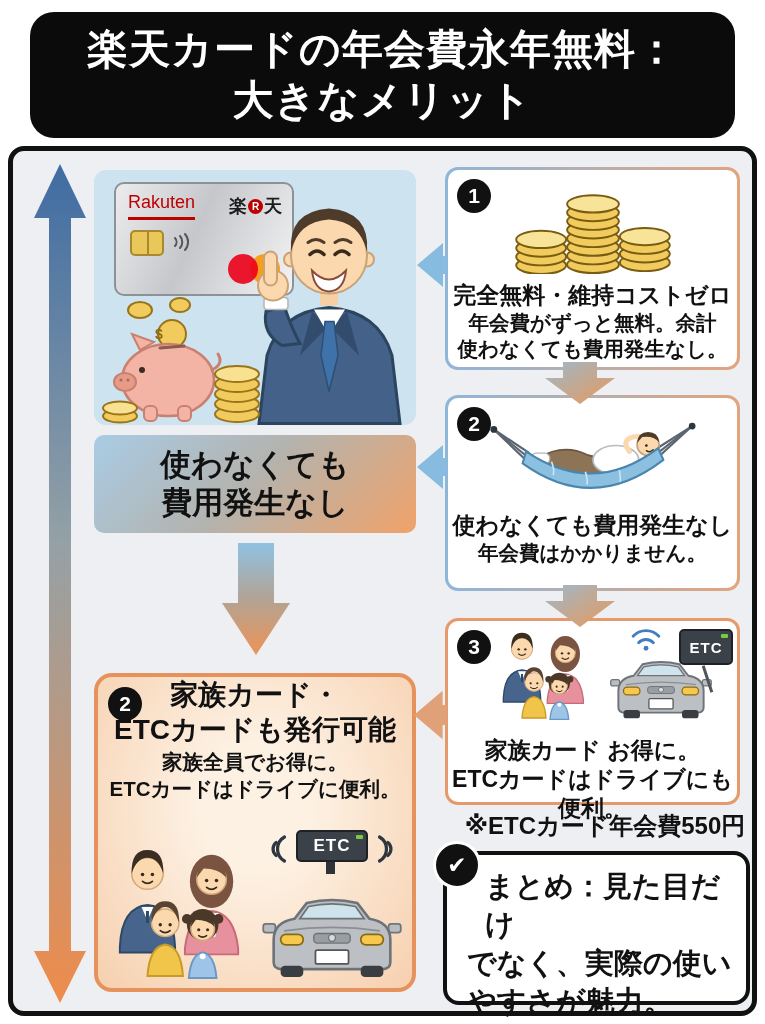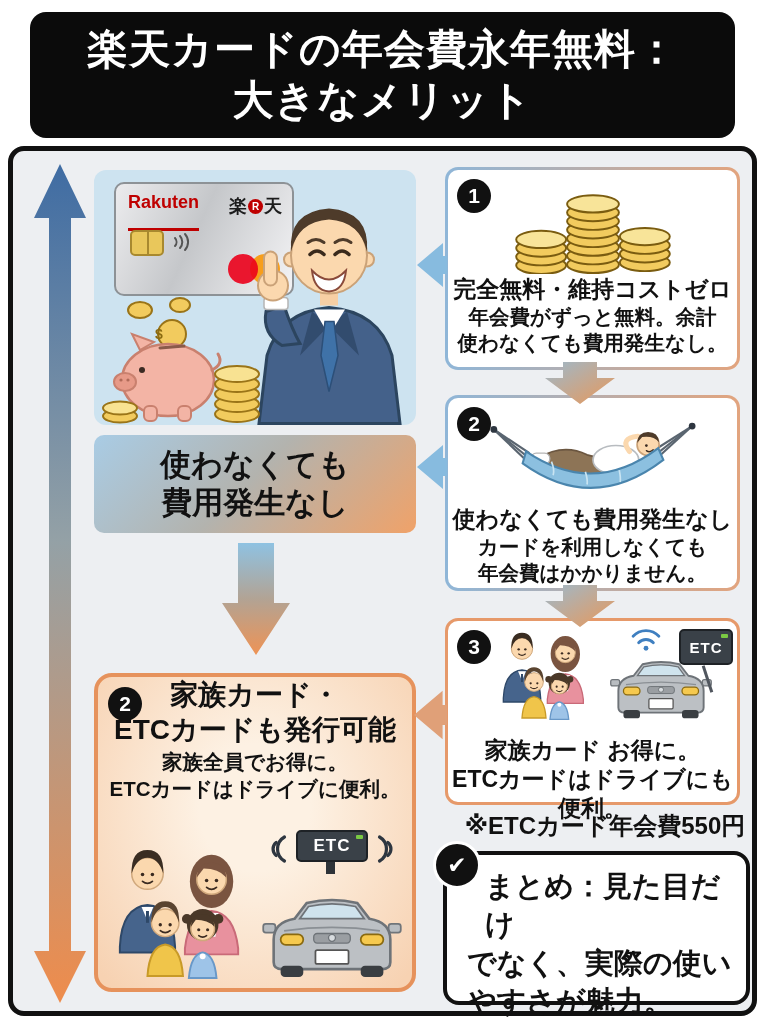--- a/index.html
+++ b/index.html
@@ -1,34 +1,34 @@
 <!DOCTYPE html>
 <html><head>
 <meta charset="utf-8">
 <style>
   html,body{margin:0;padding:0;background:#fff}
   #page{position:relative;width:765px;height:1024px;background:#fff;overflow:hidden;
         font-family:"Liberation Sans","DejaVu Sans",sans-serif;color:#111}
   .abs{position:absolute}
 
   
-  .hdr{left:30px;top:12px;width:705px;height:126px;background:#0b0b0b;border-radius:16px;
+  .hdr{left:30px;top:12px;width:705px;height:126px;background:#0b0b0b;border-radius:24px;
        color:#fff;display:flex;flex-direction:column;align-items:center;justify-content:center;
        font-size:41px;font-weight:900;line-height:1.24;text-align:center;letter-spacing:1px}
 
   
   .content{left:8px;top:146px;width:749px;height:870px;border:5px solid #111;border-radius:16px;
            background:#edeff2;box-sizing:border-box}
 
   
   .illus{left:94px;top:170px;width:322px;height:255px;background:#cde3f0;border-radius:12px;overflow:hidden}
   .card{left:20px;top:12px;width:180px;height:114px;border-radius:10px;box-sizing:border-box;
         background:linear-gradient(115deg,#ececee 0%,#c5c7ca 45%,#f3f3f5 100%);border:2px solid #8d9296}
-  .rak{left:12px;top:9px;font-size:18px;font-weight:700;color:#bf0000;line-height:1.1;
-       border-bottom:3px solid #bf0000;padding-bottom:15px}
+  .rak{left:12px;top:9px;font-size:18px;font-weight:400;color:#bf0000;line-height:1.1;
+       border-bottom:3px solid #bf0000;padding-bottom:4px}
   .klogo{right:10px;top:10px;display:flex;align-items:center;gap:1px;font-size:18px;font-weight:900;color:#1c1c1c}
   .rdot{width:15px;height:15px;border-radius:50%;background:#bf0000;color:#fff;font-size:10px;font-weight:900;
         display:flex;align-items:center;justify-content:center}
   .chip{left:14px;top:46px;width:34px;height:26px;background:#e9c75b;border:2px solid #a8892f;border-radius:5px;box-sizing:border-box}
   .chip:before{content:"";position:absolute;left:50%;top:0;bottom:0;width:2px;background:#a8892f}
   .ctl{left:56px;top:47px}
   .mc{right:12px;bottom:10px;width:52px;height:30px}
   .mc i{position:absolute;width:30px;height:30px;border-radius:50%}
   .mc .o{right:0;background:#f79e1b}
   .mc .r{left:0;background:#eb001b;opacity:.9}
@@ -55,21 +55,21 @@
 
   
   .stepwrap{left:445px;width:295px;border-radius:13px;padding:3px;box-sizing:border-box;
             background:linear-gradient(90deg,#8fb6d8,#e2a47e)}
   .s1{top:167px;height:203px}
   .s2{top:395px;height:196px}
   .stepin{width:100%;height:100%;background:#fff;border-radius:10px;position:relative;
           text-align:center;box-sizing:border-box;overflow:hidden}
   .s3{left:445px;top:618px;width:295px;height:187px;background:#fff;border:3px solid #e6996a;
       border-radius:13px;box-sizing:border-box;text-align:center;overflow:visible}
-  .s-head{font-size:23px;font-weight:900;line-height:1.2;margin-top:2px}
+  .s-head{font-size:23px;font-weight:900;line-height:1.2;margin-top:8px}
   .s-desc{font-size:20.5px;font-weight:800;line-height:1.3}
   .s3-lines{font-size:23px;font-weight:700;line-height:1.26;margin-top:15px}
   .csvg{display:block;margin:8px auto 0}
 
   .note{left:450px;top:810px;width:310px;text-align:center;font-size:24px;font-weight:900}
 
   
   .sumbox{left:443px;top:851px;width:307px;height:154px;background:#fff;border:4px solid #111;border-radius:16px;
           box-sizing:border-box;padding:12px 12px 8px 20px;font-size:29px;font-weight:900;line-height:1.32;text-align:left}
   .sum-l1{padding-left:18px}
@@ -353,21 +353,20 @@
         <path d="M177,46 Q178,33 190,33 Q202,33 203,45 Q196,37 183,39 Z" fill="#4e3b2a"></path>
         <circle cx="188" cy="49" r="1.6" fill="#3a2a20"></circle>
         <path d="M188,55 q4,3 8,-1" stroke="#3a2a20" stroke-width="1.6" fill="none" stroke-linecap="round"></path>
         <path d="M46,56 Q125,110 202,52 L208,66 Q125,130 42,70 Z" fill="#8cc0e0" stroke="#4a85ad" stroke-width="2.5"></path>
         <path d="M76,68 q4,10 2,16" stroke="#c9e4f2" stroke-width="2" fill="none"></path>
         <path d="M116,80 q3,10 2,15" stroke="#c9e4f2" stroke-width="2" fill="none"></path>
         <path d="M156,78 q2,10 1,14" stroke="#c9e4f2" stroke-width="2" fill="none"></path>
       </svg>
       <div class="s-head">使わなくても費用発生なし</div>
       <div class="s-desc">
-        <div>カードを利用しなくても</div>
         <div>年会費はかかりません。</div>
       </div>
     </div>
   </div>
 
   <svg class="abs arrow" style="left:545px;top:585px" width="70" height="42" viewBox="0 0 70 42">
     <path d="M18,0 L52,0 L52,16 L70,16 L35,42 L0,16 L18,16 Z" fill="url(#dg)"></path>
   </svg>
 
   <div class="abs s3">

